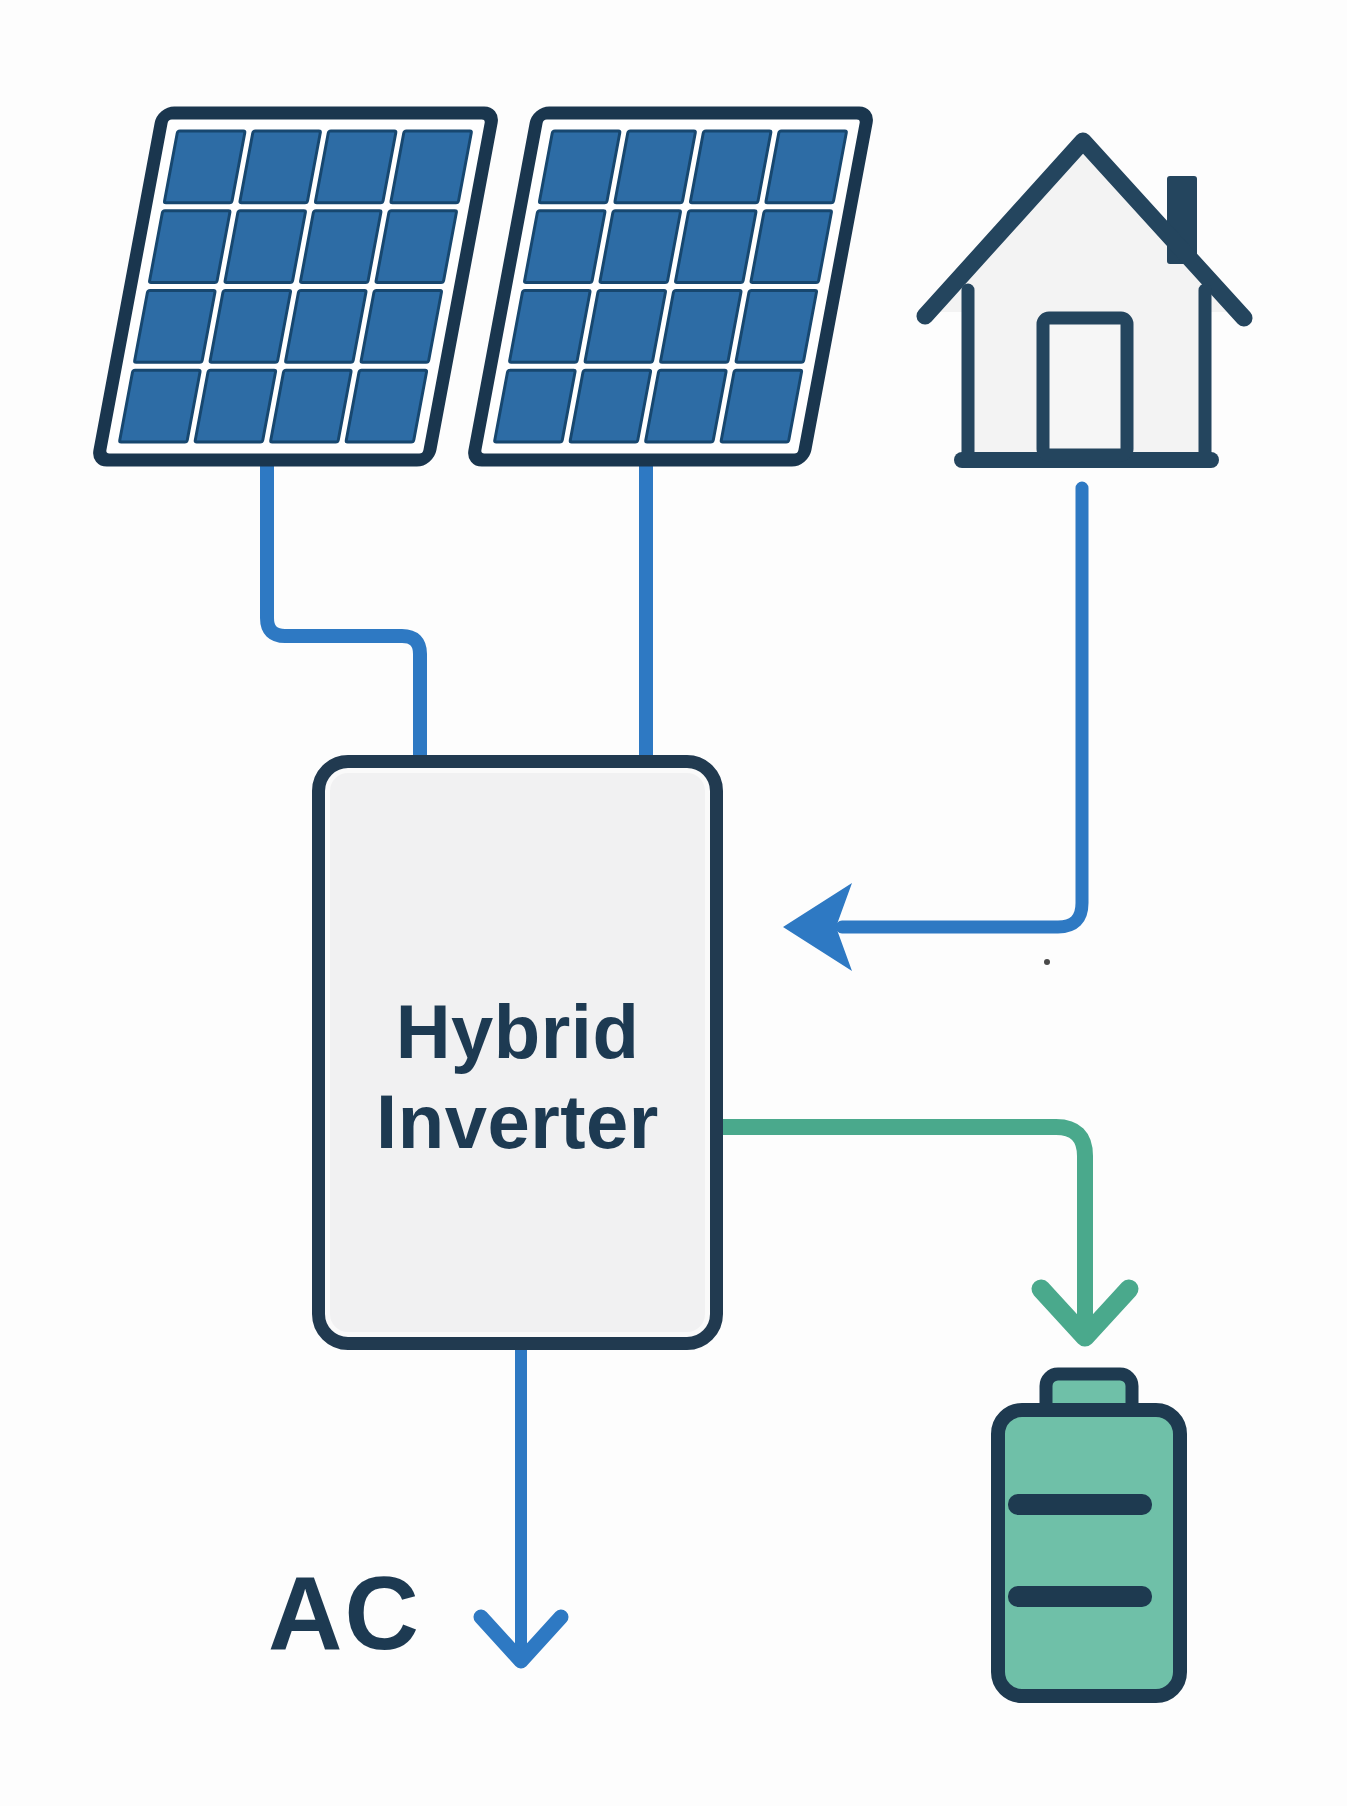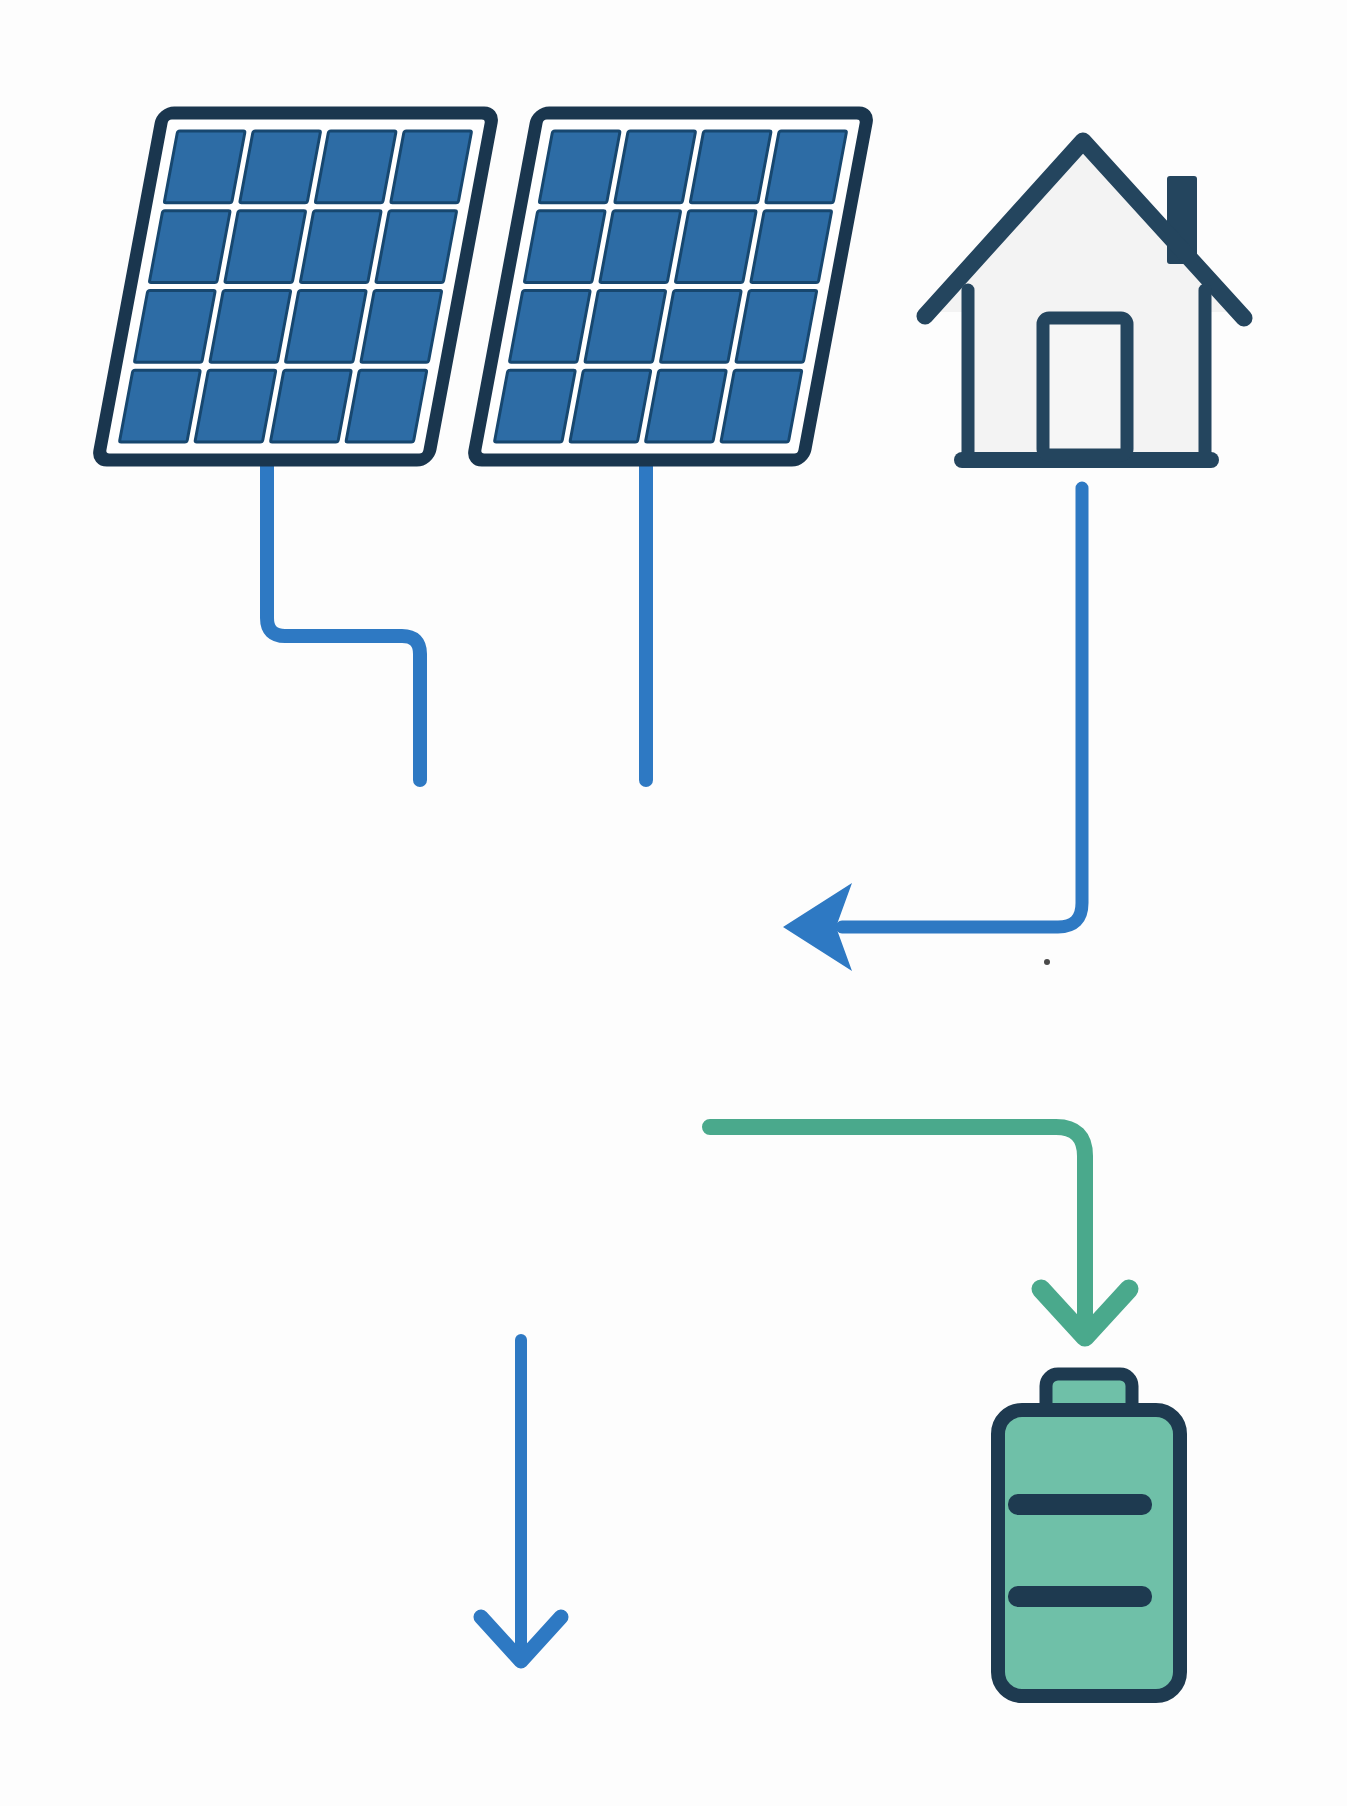--- a/index.html
+++ b/index.html
@@ -137,15 +137,22 @@
     <g>
       <rect class="batt-fill" stroke-width="13" x="1046" y="1374" width="86" height="48" rx="12"></rect>
       <rect class="batt-fill" stroke-width="14" x="998" y="1410" width="182" height="286" rx="24"></rect>
       <rect class="batt-bar" x="1008" y="1494" width="144" height="21" rx="10"></rect>
       <rect class="batt-bar" x="1008" y="1586" width="144" height="21" rx="10"></rect>
     </g>
 
     <circle cx="1047" cy="962" r="3" fill="#4a4a4a"></circle>
   </svg>
 
+  <div class="inverter">
+    <div class="inverter-label">
+      <div>Hybrid</div>
+      <div>Inverter</div>
+    </div>
+  </div>
 
+  <div class="ac-label">AC</div>
 
 </div>
 
 </body></html>

